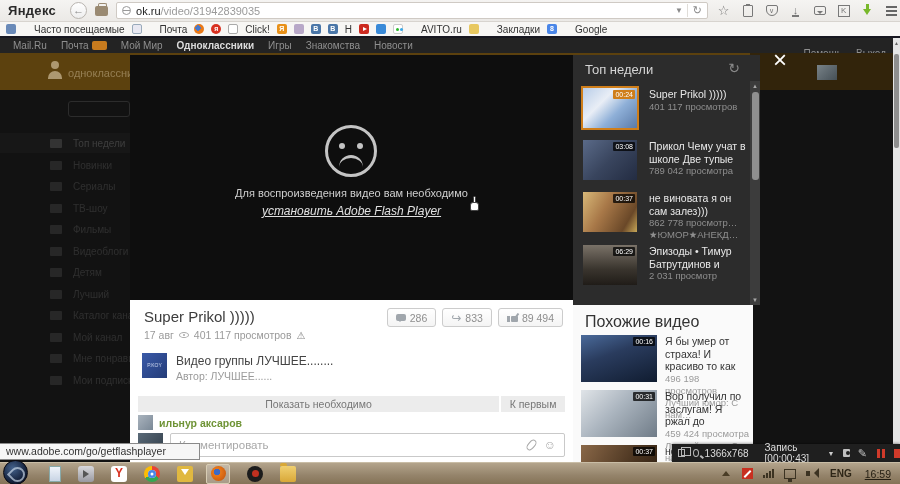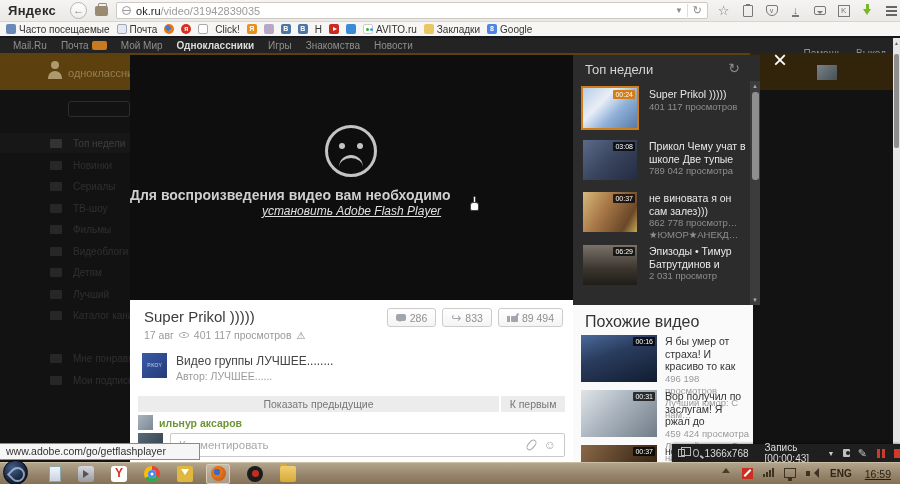--- a/index.html
+++ b/index.html
@@ -41,21 +41,21 @@
   .ic-green { position:relative; width:9px; height:13px; }
   .ic-green::before { content:""; position:absolute; left:3px; top:0; width:3px; height:6px; background:#78b82a; }
   .ic-green::after { content:""; position:absolute; left:0; top:5px; border:4.5px solid transparent; border-top:6px solid #78b82a; }
   .ic-menu { display:flex; flex-direction:column; gap:2px; }
   .ic-menu i { width:11px; height:2px; background:#666; }
 
   
   .bmbar { position:absolute; left:0; top:22px; width:900px; height:16px; background:#f7f6f4;
            border-bottom:2px solid #171720; display:flex; align-items:center; padding-left:6px;
            font-size:10px; color:#333; }
-  .bm { display:flex; align-items:center; gap:3px; margin-right:7px; white-space:nowrap; }
+  .bm { display:flex; align-items:center; gap:18px; margin-right:7px; white-space:nowrap; }
   .fav { width:10px; height:10px; border-radius:2px; display:inline-block; font-size:7px; color:#fff;
          text-align:center; line-height:10px; font-weight:bold; flex:0 0 auto; }
   .fav-grid { background:#6a8ab8; }
   .fav-mail { background:#e8e8f2; border:1px solid #9ab; }
   .fav-fox { background:radial-gradient(circle at 40% 40%,#4a78c8 30%,#e87818 32%); border-radius:50%; }
   .fav-ya { background:#d83020; border-radius:50%; }
   .fav-box { background:#fff; border:1px solid #aaa; }
   .fav-yaor { background:#e89018; }
   .fav-cam { background:#b8a8c8; }
   .fav-vk { background:#4a76a8; }
@@ -96,21 +96,21 @@
   .sb-ic { width:12px; height:9px; background:#888; border-radius:1px; margin:0 11px 0 50px; flex:0 0 auto; }
   .sb-label { white-space:nowrap; overflow:hidden; }
 
   
   .player { position:absolute; left:130px; top:17px; width:443px; height:245px; background:#0e0e0e; }
   .sad { position:absolute; left:195px; top:70px; width:52px; height:52px; border:3px solid #c4c4c4; border-radius:50%; }
   .sad .eye { position:absolute; top:15px; width:6px; height:6px; border-radius:50%; background:#c4c4c4; }
   .sad .eye.l { left:11px; } .sad .eye.r { right:11px; }
   .sad .frown { position:absolute; left:11px; bottom:7px; width:24px; height:12px;
                 border-top:3px solid #c4c4c4; border-radius:50% 50% 0 0/100% 100% 0 0; }
-  .flash-msg { position:absolute; left:0; top:132px; width:100%; font-size:14px; color:#cfcfcf;font-weight:bold; }
+  .flash-msg { position:absolute; left:0; top:132px; width:100%; text-align:center; font-size:11px; color:#cfcfcf; }
   .flash-link { position:absolute; left:0; top:149px; width:100%; text-align:center; font-size:12px;
                 color:#e0e0e0; text-decoration:underline;font-style:italic; }
 
   
   .topweek { position:absolute; left:573px; top:17px; width:187px; height:250px; background:#2c2c2c; }
   .tw-head { position:absolute; left:12px; top:7px; font-size:13px; color:#d5d5d5; }
   .tw-refresh { position:absolute; right:20px; top:5px; font-size:14px; color:#8a8a8a; }
   .tw-scroll { position:absolute; right:0; top:26px; width:10px; height:224px; background:#3c3c3c; }
   .tw-scroll .arr { position:absolute; left:0; width:10px; font-size:6px; color:#a8a8a8; text-align:center; }
   .tw-scroll .arr.up { top:2px; } .tw-scroll .arr.dn { bottom:2px; }
@@ -237,21 +237,21 @@
   .tk-ffbox { width:24px; height:20px; margin-left:13px; margin-top:0;
               background:rgba(255,255,255,.28); border:1px solid #d8cdb4; border-radius:2px;
               display:flex; align-items:center; justify-content:center; flex:0 0 auto; }
   .tk-ff { width:15px; height:15px; border-radius:50%;
            background:radial-gradient(circle at 40% 40%,#3a6ac8 25%,#e87818 28%,#c85a10 80%); }
   .tk-rec { background:#1c1c1c; border-radius:50%; }
   .tk-rec::after { content:""; position:absolute; left:4.5px; top:4.5px; width:7px; height:7px; border-radius:50%; background:#c03020; }
   .tk-folder { background:linear-gradient(#f0d070,#d8a838); border-radius:2px; }
   .tk-folder::before { content:""; position:absolute; left:0; top:-3px; width:7px; height:3px; background:#d8a838; border-radius:2px 2px 0 0; }
 
-  .tray { margin-left:auto; display:flex; align-items:flex-start; }
+  .tray { margin-left:auto; display:flex; align-items:center; }
   .tr-up { width:0; height:0; border:4px solid transparent; border-bottom:5px solid #4a3d26; margin-top:-4px; }
   .tr-flag { width:11px; height:11px; background:#c83020; margin-left:12px; position:relative; }
   .tr-flag::after { content:""; position:absolute; left:1px; top:4.5px; width:9px; height:2px; background:#fff; transform:rotate(-45deg); }
   .tr-bars { display:flex; align-items:flex-end; gap:1px; margin-left:10px; }
   .tr-bars i { width:2px; background:#3c3322; }
   .tr-net { width:12px; height:10px; border:1.5px solid #3c3322; margin-left:10px; position:relative; }
   .tr-net::after { content:""; position:absolute; left:3px; bottom:-4px; width:4px; height:3px; background:#3c3322; }
   .tr-spk { margin-left:10px; position:relative; width:12px; height:11px; }
   .tr-spk .body { position:absolute; left:0; top:3px; width:4px; height:5px; background:#3c3322; }
   .tr-spk .cone { position:absolute; left:3px; top:0; width:0; height:0; border:5.5px solid transparent; border-right:5px solid #3c3322; }
@@ -420,20 +420,24 @@
         <span class="sb-label">Детям</span>
       </div>
     <div class="sb-row" style="top:246px">
         <i class="sb-ic"></i>
         <span class="sb-label">Лучший</span>
       </div>
     <div class="sb-row" style="top:267px">
         <i class="sb-ic"></i>
         <span class="sb-label">Каталог каналов</span>
       </div>
+    <div class="sb-row" style="top:289px">
+        <i class="sb-ic"></i>
+        <span class="sb-label">Мой канал</span>
+      </div>
     <div class="sb-row" style="top:310px">
         <i class="sb-ic"></i>
         <span class="sb-label">Мне понравилось</span>
       </div>
     <div class="sb-row" style="top:332px">
         <i class="sb-ic"></i>
         <span class="sb-label">Мои подписки</span>
       </div>
 
     <div class="player">
@@ -550,21 +554,21 @@
               <i></i>
             </span>
           <span>89 494</span>
         </div>
       </div>
       <div class="vi-group-av">P.KOY</div>
       <div class="vi-group">Видео группы ЛУЧШЕЕ........</div>
       <div class="vi-author">Автор: ЛУЧШЕЕ......</div>
 
       <div class="cm-prevbar">
-        <div class="cm-prev">Показать предыдущие</div>
+        <div class="cm-prev">Показать необходимо</div>
         <div class="cm-first">К первым</div>
       </div>
       <div class="cm-av1"></div>
       <div class="cm-name">ильнур аксаров</div>
       <div class="cm-av2"></div>
       <div class="cm-inputwrap">
         <input class="cm-input" type="text" placeholder="Комментировать" style="">
         <span class="ic-paperclip"></span>
         <span class="ic-smiley">☺</span>
       </div>

